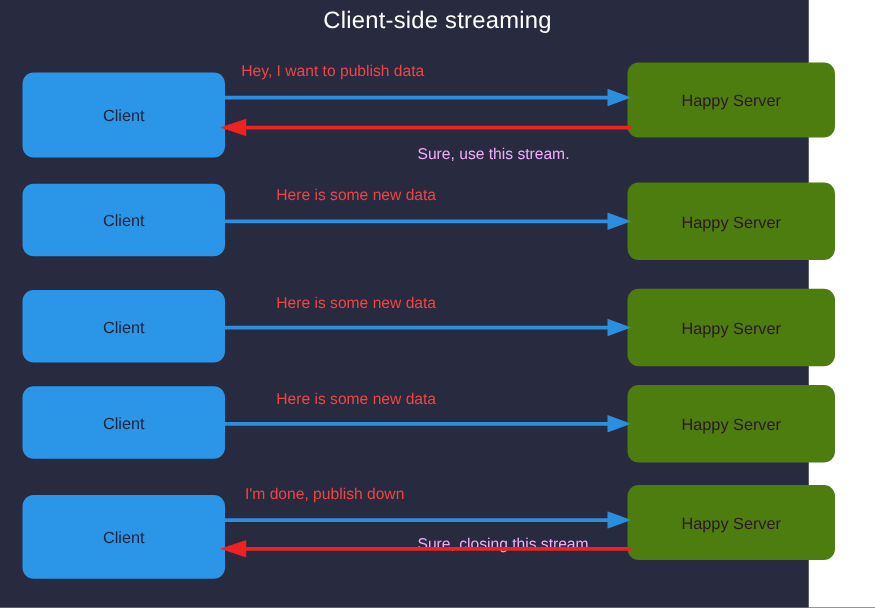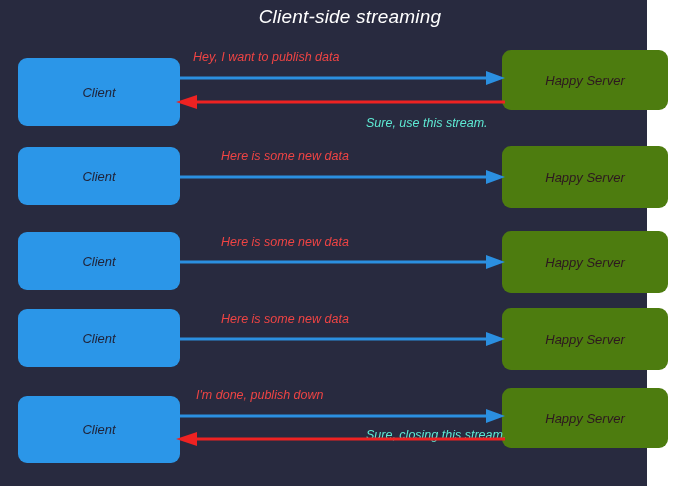--- a/index.html
+++ b/index.html
@@ -10,21 +10,20 @@
     width: 700px;
     height: 486px;
     overflow: hidden;
     font-family: "Liberation Sans", sans-serif;
   }
   #canvas {
     position: relative;
     width: 647px;
     height: 486px;
     background: #282a3f;
-    font-style: italic;
   }
   .title {
     position: absolute;
     left: 0;
     top: 6px;
     width: 700px;
     text-align: center;
     color: #ffffff;
     font-size: 19px;
     font-weight: 400;
@@ -55,21 +54,21 @@
     width: 166px;
     background: #4d7c0f;
     color: #2d1720;
   }
   .edge-label {
     position: absolute;
     font-size: 12.5px;
     white-space: nowrap;
   }
   .label-blue { color: #ef4444; }
-  .label-red  { color: #5eead4; margin-left: 32px; }
+  .label-red  { color: #f0abfc; }
 
   .arrow {
     position: absolute;
     height: 14px;
   }
   .arrow svg { display: block; }
 </style>
 </head>
 <body>
 

